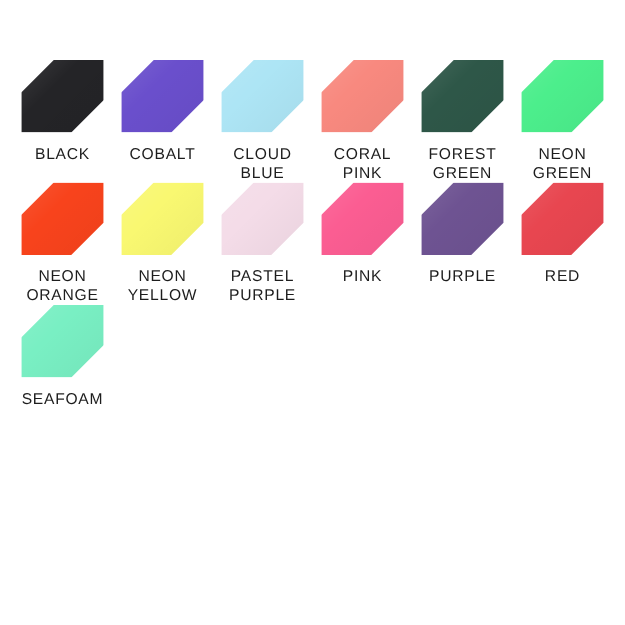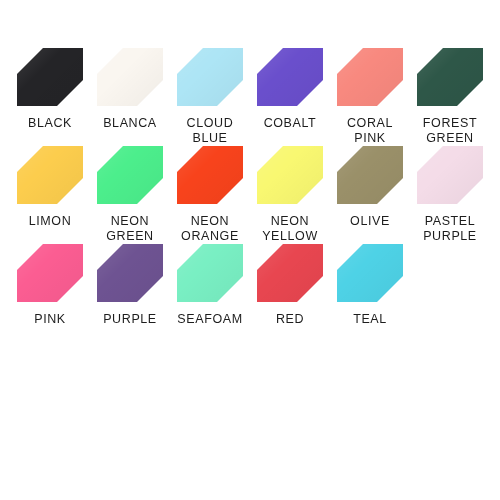--- a/index.html
+++ b/index.html
@@ -72,56 +72,44 @@
 <div id="swatch-canvas">
   <div class="swatch-grid" id="swatch-grid">
       <div class="swatch-cell">
         <div class="swatch-chip-wrap">
           <div class="swatch-chip" title="BLACK" style="background-color: rgb(36, 36, 39);"></div>
         </div>
         <div class="swatch-label">BLACK</div>
       </div>
       <div class="swatch-cell">
         <div class="swatch-chip-wrap">
-          <div class="swatch-chip" title="BLANCA" style="background-color: rgb(250, 246, 240);"></div>
+          <div class="swatch-chip" title="COBALT" style="background-color: rgb(106, 79, 204);"></div>
         </div>
-        <div class="swatch-label">BLANCA</div>
+        <div class="swatch-label">COBALT</div>
       </div>
       <div class="swatch-cell">
         <div class="swatch-chip-wrap">
           <div class="swatch-chip" title="CLOUD BLUE" style="background-color: rgb(173, 229, 245);"></div>
         </div>
         <div class="swatch-label">CLOUD
 BLUE</div>
-      </div>
-      <div class="swatch-cell">
-        <div class="swatch-chip-wrap">
-          <div class="swatch-chip" title="COBALT" style="background-color: rgb(106, 79, 204);"></div>
-        </div>
-        <div class="swatch-label">COBALT</div>
       </div>
       <div class="swatch-cell">
         <div class="swatch-chip-wrap">
           <div class="swatch-chip" title="CORAL PINK" style="background-color: rgb(248, 137, 127);"></div>
         </div>
         <div class="swatch-label">CORAL
 PINK</div>
       </div>
       <div class="swatch-cell">
         <div class="swatch-chip-wrap">
           <div class="swatch-chip" title="FOREST GREEN" style="background-color: rgb(46, 87, 72);"></div>
         </div>
         <div class="swatch-label">FOREST
 GREEN</div>
-      </div>
-      <div class="swatch-cell">
-        <div class="swatch-chip-wrap">
-          <div class="swatch-chip" title="LIMON" style="background-color: rgb(252, 205, 77);"></div>
-        </div>
-        <div class="swatch-label">LIMON</div>
       </div>
       <div class="swatch-cell">
         <div class="swatch-chip-wrap">
           <div class="swatch-chip" title="NEON GREEN" style="background-color: rgb(76, 238, 140);"></div>
         </div>
         <div class="swatch-label">NEON
 GREEN</div>
       </div>
       <div class="swatch-cell">
         <div class="swatch-chip-wrap">
@@ -132,55 +120,43 @@
       </div>
       <div class="swatch-cell">
         <div class="swatch-chip-wrap">
           <div class="swatch-chip" title="NEON YELLOW" style="background-color: rgb(249, 248, 113);"></div>
         </div>
         <div class="swatch-label">NEON
 YELLOW</div>
       </div>
       <div class="swatch-cell">
         <div class="swatch-chip-wrap">
-          <div class="swatch-chip" title="OLIVE" style="background-color: rgb(154, 144, 105);"></div>
-        </div>
-        <div class="swatch-label">OLIVE</div>
-      </div>
-      <div class="swatch-cell">
-        <div class="swatch-chip-wrap">
           <div class="swatch-chip" title="PASTEL PURPLE" style="background-color: rgb(244, 220, 232);"></div>
         </div>
         <div class="swatch-label">PASTEL
 PURPLE</div>
       </div>
       <div class="swatch-cell">
         <div class="swatch-chip-wrap">
           <div class="swatch-chip" title="PINK" style="background-color: rgb(251, 93, 146);"></div>
         </div>
         <div class="swatch-label">PINK</div>
       </div>
       <div class="swatch-cell">
         <div class="swatch-chip-wrap">
           <div class="swatch-chip" title="PURPLE" style="background-color: rgb(110, 83, 146);"></div>
         </div>
         <div class="swatch-label">PURPLE</div>
       </div>
       <div class="swatch-cell">
         <div class="swatch-chip-wrap">
-          <div class="swatch-chip" title="SEAFOAM" style="background-color: rgb(121, 239, 195);"></div>
-        </div>
-        <div class="swatch-label">SEAFOAM</div>
-      </div>
-      <div class="swatch-cell">
-        <div class="swatch-chip-wrap">
           <div class="swatch-chip" title="RED" style="background-color: rgb(232, 70, 80);"></div>
         </div>
         <div class="swatch-label">RED</div>
       </div>
       <div class="swatch-cell">
         <div class="swatch-chip-wrap">
-          <div class="swatch-chip" title="TEAL" style="background-color: rgb(78, 210, 230);"></div>
+          <div class="swatch-chip" title="SEAFOAM" style="background-color: rgb(121, 239, 195);"></div>
         </div>
-        <div class="swatch-label">TEAL</div>
+        <div class="swatch-label">SEAFOAM</div>
       </div>
     </div>
 </div>
 
 </body></html>

